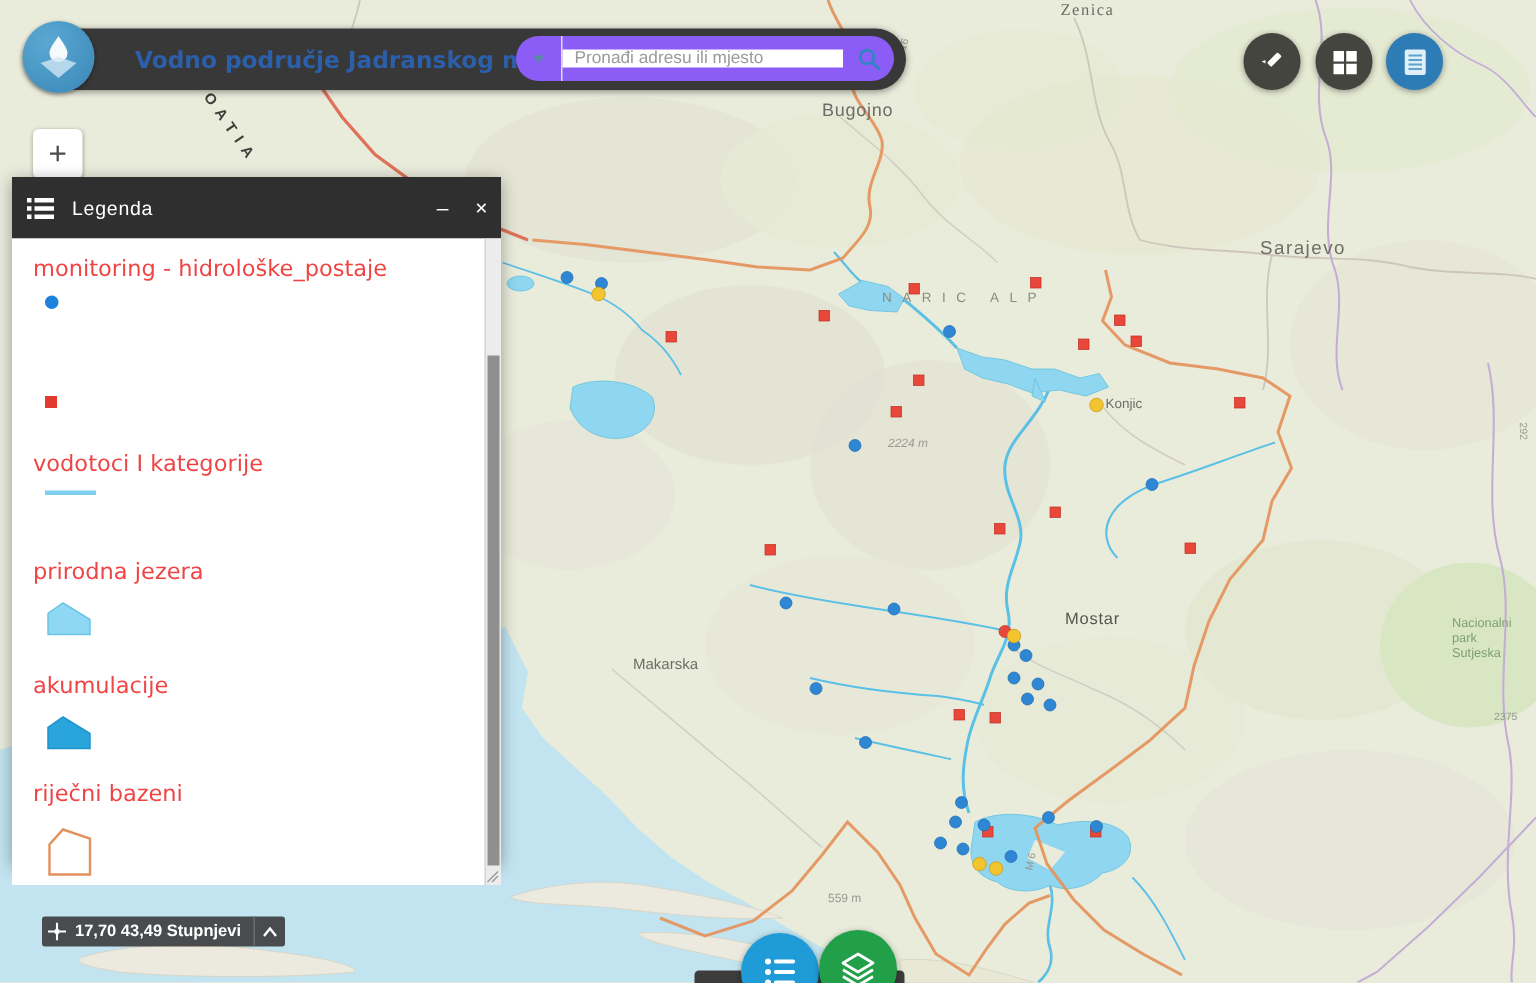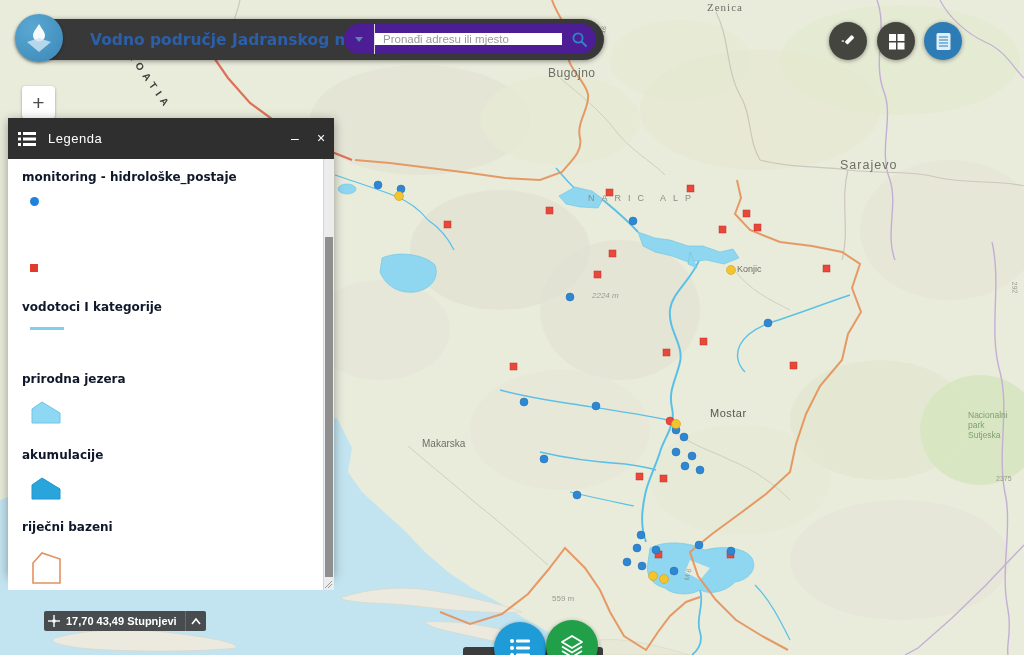--- a/index.html
+++ b/index.html
@@ -28,21 +28,21 @@
   .lbl-2375{left:996px;top:475px;font-size:7px;color:#98988e;}
 
   
   .header-bar{position:absolute;left:16px;top:19px;width:588px;height:41px;
               background:#383838;border-radius:21px;box-shadow:0 1px 5px rgba(0,0,0,.45);}
   .logo-circle{position:absolute;left:15px;top:14px;width:48px;height:48px;border-radius:50%;
                background:radial-gradient(circle at 35% 30%,#5aa8d2,#3a87b8);
                box-shadow:0 1px 3px rgba(0,0,0,.4);display:flex;align-items:center;justify-content:center;}
   .app-title{position:absolute;left:74px;top:0;height:41px;display:flex;align-items:center;
              color:#2c5faa;font-size:15.5px;font-weight:bold;font-family:"DejaVu Sans",sans-serif;}
-  .search-box{position:absolute;left:328px;top:5px;width:252px;height:30px;background:#4c1d95;
+  .search-box{position:absolute;left:328px;top:5px;width:252px;height:30px;background:#8b5cf6;
               border-radius:15px;display:flex;align-items:center;overflow:hidden;}
   .search-dd{width:30px;height:100%;display:flex;align-items:center;justify-content:center;
              border-right:1px solid #ddd;cursor:pointer;}
   .dd-arrow{width:0;height:0;border-left:4px solid transparent;border-right:4px solid transparent;
             border-top:5px solid #5b87a8;}
   .search-input{flex:1;border:none;outline:none;font-size:11.5px;padding:0 8px;color:#555;
                 font-family:"Liberation Sans",sans-serif;}
   .search-input::placeholder{color:#9a9a9a;}
   .search-btn{width:34px;height:100%;display:flex;align-items:center;justify-content:center;cursor:pointer;}
 
@@ -58,34 +58,34 @@
                justify-content:center;font-size:21px;color:#4c4c4c;cursor:pointer;font-weight:400;}
 
   
   .legend-panel{position:absolute;left:8px;top:118px;width:326px;height:458px;
                 box-shadow:0 2px 10px rgba(0,0,0,.35);}
   .legend-header{height:41px;background:#2f2f2f;display:flex;align-items:center;color:#fff;}
   .legend-title{font-size:13px;margin-left:12px;letter-spacing:.5px;}
   .legend-win-btns{margin-left:auto;display:flex;align-items:center;}
   .win-btn{width:26px;text-align:center;font-size:14px;color:#fff;cursor:pointer;line-height:27px;}
   .legend-body{position:relative;height:431px;background:#fff;overflow:hidden;}
-  .legend-item-label{position:absolute;left:14px;font-size:12px;font-weight:bold;color:#0f172a;
+  .legend-item-label{position:absolute;left:14px;font-size:15px;font-weight:normal;color:#ef4444;
                      font-family:"DejaVu Sans",sans-serif;}
   .legend-swatch{position:absolute;left:22px;}
   .sw-dot{width:9px;height:9px;border-radius:50%;background:#1e82dc;}
   .sw-square{width:8px;height:8px;background:#e23b2e;}
   .sw-line{width:34px;height:3px;background:#7fd0ee;}
   .legend-scrollbar{position:absolute;right:0;top:0;width:10px;height:100%;background:#ececec;
                     border-left:1px solid #d5d5d5;}
   .legend-scroll-thumb{position:absolute;left:1px;top:78px;width:8px;height:340px;background:#8f8f8f;cursor:pointer;}
   .legend-resize{position:absolute;right:1px;bottom:1px;width:10px;height:10px;cursor:nwse-resize;}
 
   
   .coord-bar{position:absolute;left:28px;top:611px;height:20px;background:rgba(55,55,55,.88);
-             border-radius:2px;display:flex;align-items:center;color:#fff;font-size:11px;font-weight:bold;margin-left:16px;}
+             border-radius:2px;display:flex;align-items:center;color:#fff;font-size:11px;font-weight:bold;}
   .coord-cross{width:20px;height:100%;display:flex;align-items:center;justify-content:center;cursor:pointer;}
   .coord-text{padding:0 8px 0 2px;}
   .coord-chevron{width:20px;height:100%;border-left:1px solid #6a6a6a;display:flex;align-items:center;
                  justify-content:center;cursor:pointer;}
 
   
   .bottom-bar{position:absolute;left:463px;top:647px;width:140px;height:10px;background:#3c3c3c;
               border-radius:3px 3px 0 0;}
   .fab{position:absolute;width:52px;height:52px;border-radius:50%;display:flex;align-items:center;
        justify-content:center;cursor:pointer;box-shadow:0 1px 4px rgba(0,0,0,.35);}

